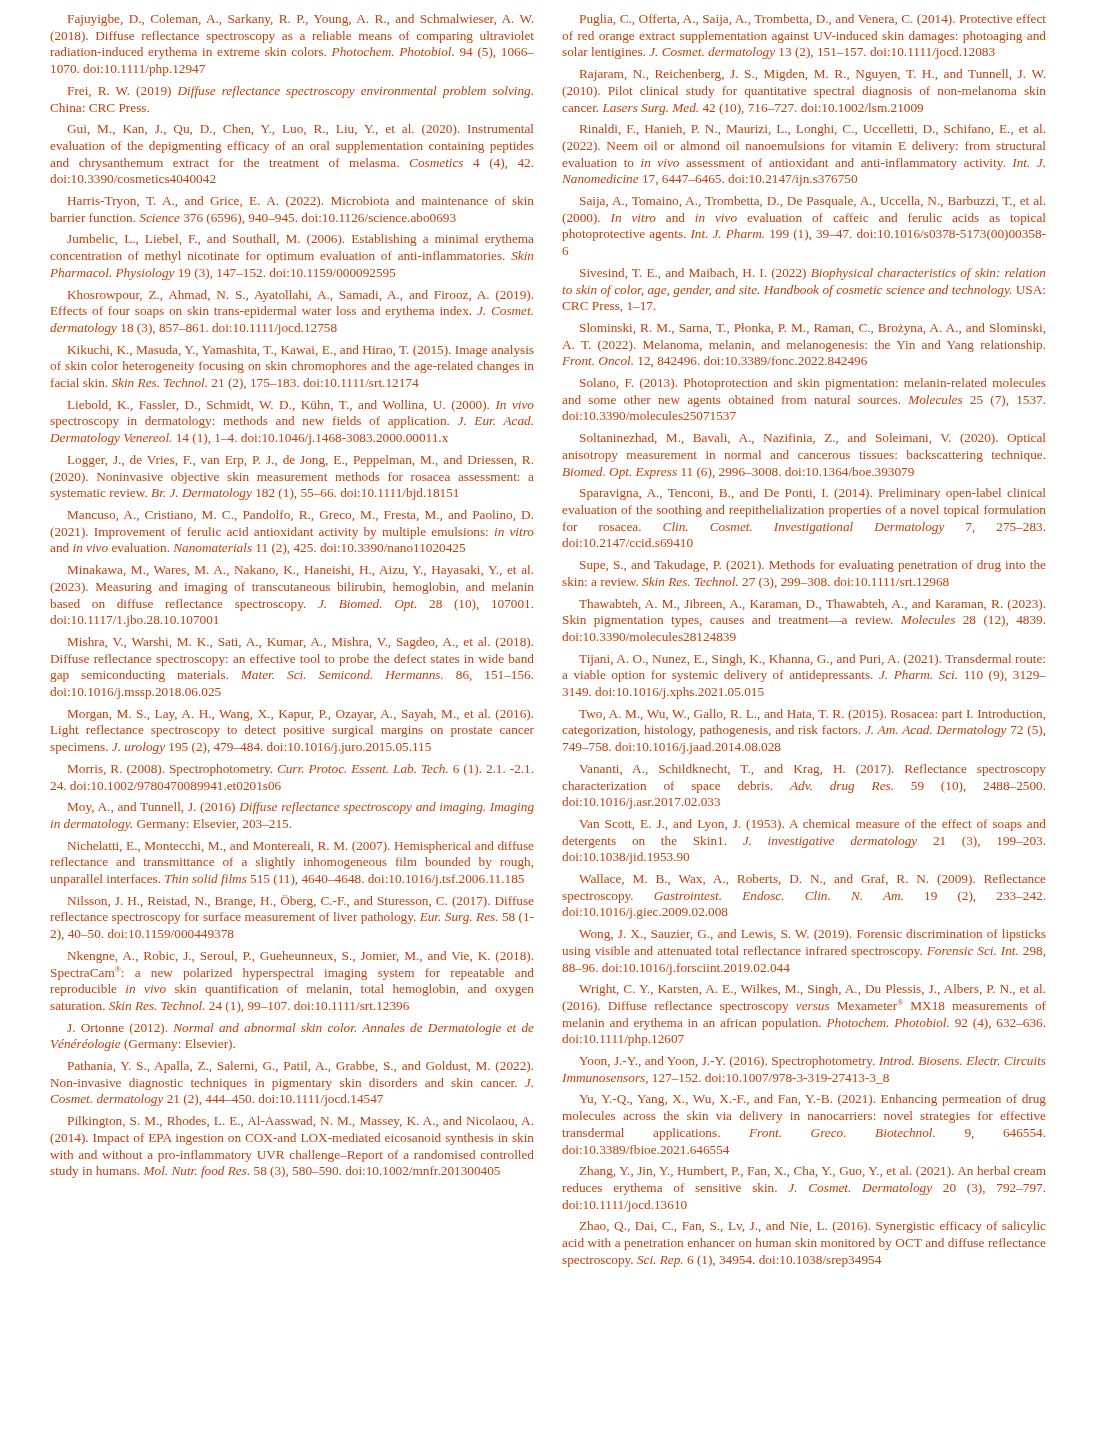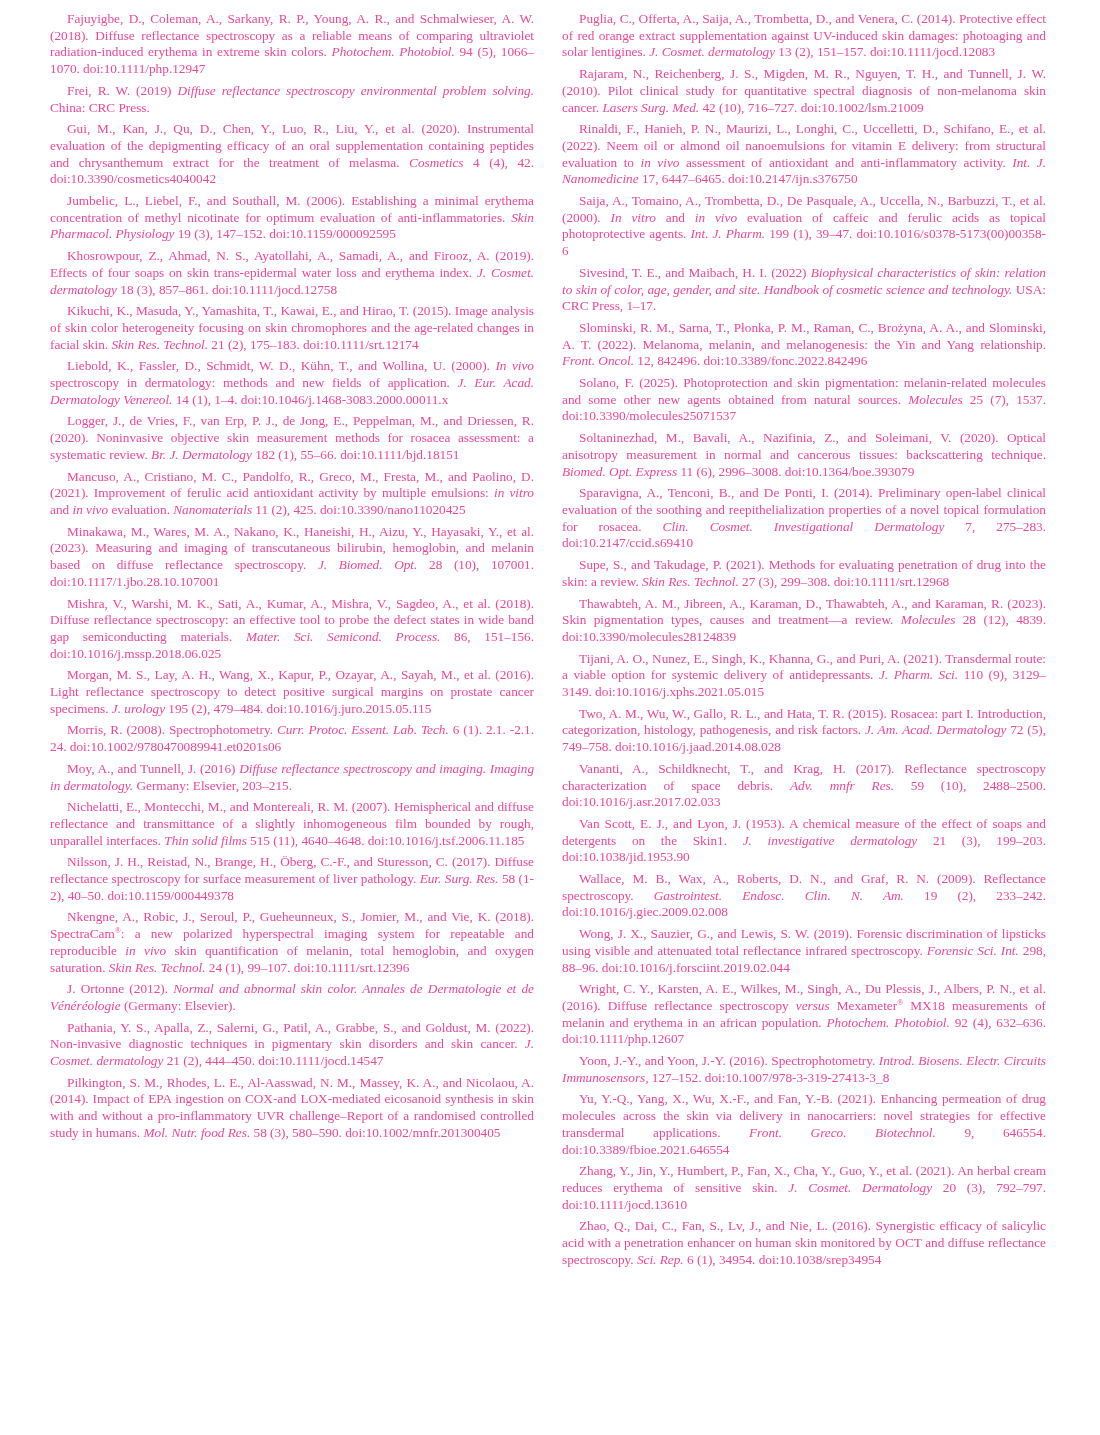--- a/index.html
+++ b/index.html
@@ -22,21 +22,21 @@
   }
   .column {
     flex: 1 1 0;
     min-width: 0;
   }
   p.ref {
     margin: 0 0 5px 0;
     font-family: "Liberation Serif", "DejaVu Serif", serif;
     font-size: 13.3px;
     line-height: 16.7px;
-    color: #ec4899;
+    color: #c2410c;
     text-align: justify;
     text-indent: 17px;
     letter-spacing: -0.02px;
   }
   p.ref .it {
     font-style: italic;
   }
   p.ref sup.sup {
     font-size: 8px;
     line-height: 0;
@@ -45,53 +45,54 @@
 </style>
 </head>
 <body>
 
 <div class="page" style="background: rgb(255, 255, 255); color: rgb(33, 29, 29);">
   <div class="columns">
     <div class="column">
         <p class="ref"><span>Fajuyigbe, D., Coleman, A., Sarkany, R. P., Young, A. R., and Schmalwieser, A. W. (2018). Diffuse reflectance spectroscopy as a reliable means of comparing ultraviolet radiation-induced erythema in extreme skin colors. </span><span class="it">Photochem. Photobiol.</span><span> 94 (5), 1066–1070. doi:10.1111/php.12947</span></p>
         <p class="ref"><span>Frei, R. W. (2019) </span><span class="it">Diffuse reflectance spectroscopy environmental problem solving.</span><span> China: CRC Press.</span></p>
         <p class="ref"><span>Gui, M., Kan, J., Qu, D., Chen, Y., Luo, R., Liu, Y., et al. (2020). Instrumental evaluation of the depigmenting efficacy of an oral supplementation containing peptides and chrysanthemum extract for the treatment of melasma. </span><span class="it">Cosmetics</span><span> 4 (4), 42. doi:10.3390/cosmetics4040042</span></p>
+        <p class="ref"><span>Harris-Tryon, T. A., and Grice, E. A. (2022). Microbiota and maintenance of skin barrier function. </span><span class="it">Science</span><span> 376 (6596), 940–945. doi:10.1126/science.abo0693</span></p>
         <p class="ref"><span>Jumbelic, L., Liebel, F., and Southall, M. (2006). Establishing a minimal erythema concentration of methyl nicotinate for optimum evaluation of anti-inflammatories. </span><span class="it">Skin Pharmacol. Physiology</span><span> 19 (3), 147–152. doi:10.1159/000092595</span></p>
         <p class="ref"><span>Khosrowpour, Z., Ahmad, N. S., Ayatollahi, A., Samadi, A., and Firooz, A. (2019). Effects of four soaps on skin trans-epidermal water loss and erythema index. </span><span class="it">J. Cosmet. dermatology</span><span> 18 (3), 857–861. doi:10.1111/jocd.12758</span></p>
         <p class="ref"><span>Kikuchi, K., Masuda, Y., Yamashita, T., Kawai, E., and Hirao, T. (2015). Image analysis of skin color heterogeneity focusing on skin chromophores and the age-related changes in facial skin. </span><span class="it">Skin Res. Technol.</span><span> 21 (2), 175–183. doi:10.1111/srt.12174</span></p>
         <p class="ref"><span>Liebold, K., Fassler, D., Schmidt, W. D., Kühn, T., and Wollina, U. (2000). </span><span class="it">In vivo</span><span> spectroscopy in dermatology: methods and new fields of application. </span><span class="it">J. Eur. Acad. Dermatology Venereol.</span><span> 14 (1), 1–4. doi:10.1046/j.1468-3083.2000.00011.x</span></p>
         <p class="ref"><span>Logger, J., de Vries, F., van Erp, P. J., de Jong, E., Peppelman, M., and Driessen, R. (2020). Noninvasive objective skin measurement methods for rosacea assessment: a systematic review. </span><span class="it">Br. J. Dermatology</span><span> 182 (1), 55–66. doi:10.1111/bjd.18151</span></p>
         <p class="ref"><span>Mancuso, A., Cristiano, M. C., Pandolfo, R., Greco, M., Fresta, M., and Paolino, D. (2021). Improvement of ferulic acid antioxidant activity by multiple emulsions: </span><span class="it">in vitro</span><span> and </span><span class="it">in vivo</span><span> evaluation. </span><span class="it">Nanomaterials</span><span> 11 (2), 425. doi:10.3390/nano11020425</span></p>
         <p class="ref"><span>Minakawa, M., Wares, M. A., Nakano, K., Haneishi, H., Aizu, Y., Hayasaki, Y., et al. (2023). Measuring and imaging of transcutaneous bilirubin, hemoglobin, and melanin based on diffuse reflectance spectroscopy. </span><span class="it">J. Biomed. Opt.</span><span> 28 (10), 107001. doi:10.1117/1.jbo.28.10.107001</span></p>
-        <p class="ref"><span>Mishra, V., Warshi, M. K., Sati, A., Kumar, A., Mishra, V., Sagdeo, A., et al. (2018). Diffuse reflectance spectroscopy: an effective tool to probe the defect states in wide band gap semiconducting materials. </span><span class="it">Mater. Sci. Semicond. Process.</span><span> 86, 151–156. doi:10.1016/j.mssp.2018.06.025</span></p>
+        <p class="ref"><span>Mishra, V., Warshi, M. K., Sati, A., Kumar, A., Mishra, V., Sagdeo, A., et al. (2018). Diffuse reflectance spectroscopy: an effective tool to probe the defect states in wide band gap semiconducting materials. </span><span class="it">Mater. Sci. Semicond. Hermanns.</span><span> 86, 151–156. doi:10.1016/j.mssp.2018.06.025</span></p>
         <p class="ref"><span>Morgan, M. S., Lay, A. H., Wang, X., Kapur, P., Ozayar, A., Sayah, M., et al. (2016). Light reflectance spectroscopy to detect positive surgical margins on prostate cancer specimens. </span><span class="it">J. urology</span><span> 195 (2), 479–484. doi:10.1016/j.juro.2015.05.115</span></p>
         <p class="ref"><span>Morris, R. (2008). Spectrophotometry. </span><span class="it">Curr. Protoc. Essent. Lab. Tech.</span><span> 6 (1). 2.1. -2.1. 24. doi:10.1002/9780470089941.et0201s06</span></p>
         <p class="ref"><span>Moy, A., and Tunnell, J. (2016) </span><span class="it">Diffuse reflectance spectroscopy and imaging. Imaging in dermatology.</span><span> Germany: Elsevier, 203–215.</span></p>
         <p class="ref"><span>Nichelatti, E., Montecchi, M., and Montereali, R. M. (2007). Hemispherical and diffuse reflectance and transmittance of a slightly inhomogeneous film bounded by rough, unparallel interfaces. </span><span class="it">Thin solid films</span><span> 515 (11), 4640–4648. doi:10.1016/j.tsf.2006.11.185</span></p>
         <p class="ref"><span>Nilsson, J. H., Reistad, N., Brange, H., Öberg, C.-F., and Sturesson, C. (2017). Diffuse reflectance spectroscopy for surface measurement of liver pathology. </span><span class="it">Eur. Surg. Res.</span><span> 58 (1-2), 40–50. doi:10.1159/000449378</span></p>
         <p class="ref"><span>Nkengne, A., Robic, J., Seroul, P., Gueheunneux, S., Jomier, M., and Vie, K. (2018). SpectraCam</span><sup class="sup">®</sup><span>: a new polarized hyperspectral imaging system for repeatable and reproducible </span><span class="it">in vivo</span><span> skin quantification of melanin, total hemoglobin, and oxygen saturation. </span><span class="it">Skin Res. Technol.</span><span> 24 (1), 99–107. doi:10.1111/srt.12396</span></p>
         <p class="ref"><span>J. Ortonne (2012). </span><span class="it">Normal and abnormal skin color. Annales de Dermatologie et de Vénéréologie</span><span> (Germany: Elsevier).</span></p>
         <p class="ref"><span>Pathania, Y. S., Apalla, Z., Salerni, G., Patil, A., Grabbe, S., and Goldust, M. (2022). Non-invasive diagnostic techniques in pigmentary skin disorders and skin cancer. </span><span class="it">J. Cosmet. dermatology</span><span> 21 (2), 444–450. doi:10.1111/jocd.14547</span></p>
         <p class="ref"><span>Pilkington, S. M., Rhodes, L. E., Al-Aasswad, N. M., Massey, K. A., and Nicolaou, A. (2014). Impact of EPA ingestion on COX-and LOX-mediated eicosanoid synthesis in skin with and without a pro-inflammatory UVR challenge–Report of a randomised controlled study in humans. </span><span class="it">Mol. Nutr. food Res.</span><span> 58 (3), 580–590. doi:10.1002/mnfr.201300405</span></p>
       </div>
     <div class="column">
         <p class="ref"><span>Puglia, C., Offerta, A., Saija, A., Trombetta, D., and Venera, C. (2014). Protective effect of red orange extract supplementation against UV-induced skin damages: photoaging and solar lentigines. </span><span class="it">J. Cosmet. dermatology</span><span> 13 (2), 151–157. doi:10.1111/jocd.12083</span></p>
         <p class="ref"><span>Rajaram, N., Reichenberg, J. S., Migden, M. R., Nguyen, T. H., and Tunnell, J. W. (2010). Pilot clinical study for quantitative spectral diagnosis of non-melanoma skin cancer. </span><span class="it">Lasers Surg. Med.</span><span> 42 (10), 716–727. doi:10.1002/lsm.21009</span></p>
         <p class="ref"><span>Rinaldi, F., Hanieh, P. N., Maurizi, L., Longhi, C., Uccelletti, D., Schifano, E., et al. (2022). Neem oil or almond oil nanoemulsions for vitamin E delivery: from structural evaluation to </span><span class="it">in vivo</span><span> assessment of antioxidant and anti-inflammatory activity. </span><span class="it">Int. J. Nanomedicine</span><span> 17, 6447–6465. doi:10.2147/ijn.s376750</span></p>
         <p class="ref"><span>Saija, A., Tomaino, A., Trombetta, D., De Pasquale, A., Uccella, N., Barbuzzi, T., et al. (2000). </span><span class="it">In vitro</span><span> and </span><span class="it">in vivo</span><span> evaluation of caffeic and ferulic acids as topical photoprotective agents. </span><span class="it">Int. J. Pharm.</span><span> 199 (1), 39–47. doi:10.1016/s0378-5173(00)00358-6</span></p>
         <p class="ref"><span>Sivesind, T. E., and Maibach, H. I. (2022) </span><span class="it">Biophysical characteristics of skin: relation to skin of color, age, gender, and site. Handbook of cosmetic science and technology.</span><span> USA: CRC Press, 1–17.</span></p>
         <p class="ref"><span>Slominski, R. M., Sarna, T., Płonka, P. M., Raman, C., Brożyna, A. A., and Slominski, A. T. (2022). Melanoma, melanin, and melanogenesis: the Yin and Yang relationship. </span><span class="it">Front. Oncol.</span><span> 12, 842496. doi:10.3389/fonc.2022.842496</span></p>
-        <p class="ref"><span>Solano, F. (2025). Photoprotection and skin pigmentation: melanin-related molecules and some other new agents obtained from natural sources. </span><span class="it">Molecules</span><span> 25 (7), 1537. doi:10.3390/molecules25071537</span></p>
+        <p class="ref"><span>Solano, F. (2013). Photoprotection and skin pigmentation: melanin-related molecules and some other new agents obtained from natural sources. </span><span class="it">Molecules</span><span> 25 (7), 1537. doi:10.3390/molecules25071537</span></p>
         <p class="ref"><span>Soltaninezhad, M., Bavali, A., Nazifinia, Z., and Soleimani, V. (2020). Optical anisotropy measurement in normal and cancerous tissues: backscattering technique. </span><span class="it">Biomed. Opt. Express</span><span> 11 (6), 2996–3008. doi:10.1364/boe.393079</span></p>
         <p class="ref"><span>Sparavigna, A., Tenconi, B., and De Ponti, I. (2014). Preliminary open-label clinical evaluation of the soothing and reepithelialization properties of a novel topical formulation for rosacea. </span><span class="it">Clin. Cosmet. Investigational Dermatology</span><span> 7, 275–283. doi:10.2147/ccid.s69410</span></p>
         <p class="ref"><span>Supe, S., and Takudage, P. (2021). Methods for evaluating penetration of drug into the skin: a review. </span><span class="it">Skin Res. Technol.</span><span> 27 (3), 299–308. doi:10.1111/srt.12968</span></p>
         <p class="ref"><span>Thawabteh, A. M., Jibreen, A., Karaman, D., Thawabteh, A., and Karaman, R. (2023). Skin pigmentation types, causes and treatment—a review. </span><span class="it">Molecules</span><span> 28 (12), 4839. doi:10.3390/molecules28124839</span></p>
         <p class="ref"><span>Tijani, A. O., Nunez, E., Singh, K., Khanna, G., and Puri, A. (2021). Transdermal route: a viable option for systemic delivery of antidepressants. </span><span class="it">J. Pharm. Sci.</span><span> 110 (9), 3129–3149. doi:10.1016/j.xphs.2021.05.015</span></p>
         <p class="ref"><span>Two, A. M., Wu, W., Gallo, R. L., and Hata, T. R. (2015). Rosacea: part I. Introduction, categorization, histology, pathogenesis, and risk factors. </span><span class="it">J. Am. Acad. Dermatology</span><span> 72 (5), 749–758. doi:10.1016/j.jaad.2014.08.028</span></p>
-        <p class="ref"><span>Vananti, A., Schildknecht, T., and Krag, H. (2017). Reflectance spectroscopy characterization of space debris. </span><span class="it">Adv. mnfr Res.</span><span> 59 (10), 2488–2500. doi:10.1016/j.asr.2017.02.033</span></p>
+        <p class="ref"><span>Vananti, A., Schildknecht, T., and Krag, H. (2017). Reflectance spectroscopy characterization of space debris. </span><span class="it">Adv. drug Res.</span><span> 59 (10), 2488–2500. doi:10.1016/j.asr.2017.02.033</span></p>
         <p class="ref"><span>Van Scott, E. J., and Lyon, J. (1953). A chemical measure of the effect of soaps and detergents on the Skin1. </span><span class="it">J. investigative dermatology</span><span> 21 (3), 199–203. doi:10.1038/jid.1953.90</span></p>
         <p class="ref"><span>Wallace, M. B., Wax, A., Roberts, D. N., and Graf, R. N. (2009). Reflectance spectroscopy. </span><span class="it">Gastrointest. Endosc. Clin. N. Am.</span><span> 19 (2), 233–242. doi:10.1016/j.giec.2009.02.008</span></p>
         <p class="ref"><span>Wong, J. X., Sauzier, G., and Lewis, S. W. (2019). Forensic discrimination of lipsticks using visible and attenuated total reflectance infrared spectroscopy. </span><span class="it">Forensic Sci. Int.</span><span> 298, 88–96. doi:10.1016/j.forsciint.2019.02.044</span></p>
         <p class="ref"><span>Wright, C. Y., Karsten, A. E., Wilkes, M., Singh, A., Du Plessis, J., Albers, P. N., et al. (2016). Diffuse reflectance spectroscopy </span><span class="it">versus</span><span> Mexameter</span><sup class="sup">®</sup><span> MX18 measurements of melanin and erythema in an african population. </span><span class="it">Photochem. Photobiol.</span><span> 92 (4), 632–636. doi:10.1111/php.12607</span></p>
         <p class="ref"><span>Yoon, J.-Y., and Yoon, J.-Y. (2016). Spectrophotometry. </span><span class="it">Introd. Biosens. Electr. Circuits Immunosensors,</span><span> 127–152. doi:10.1007/978-3-319-27413-3_8</span></p>
         <p class="ref"><span>Yu, Y.-Q., Yang, X., Wu, X.-F., and Fan, Y.-B. (2021). Enhancing permeation of drug molecules across the skin via delivery in nanocarriers: novel strategies for effective transdermal applications. </span><span class="it">Front. Greco. Biotechnol.</span><span> 9, 646554. doi:10.3389/fbioe.2021.646554</span></p>
         <p class="ref"><span>Zhang, Y., Jin, Y., Humbert, P., Fan, X., Cha, Y., Guo, Y., et al. (2021). An herbal cream reduces erythema of sensitive skin. </span><span class="it">J. Cosmet. Dermatology</span><span> 20 (3), 792–797. doi:10.1111/jocd.13610</span></p>
         <p class="ref"><span>Zhao, Q., Dai, C., Fan, S., Lv, J., and Nie, L. (2016). Synergistic efficacy of salicylic acid with a penetration enhancer on human skin monitored by OCT and diffuse reflectance spectroscopy. </span><span class="it">Sci. Rep.</span><span> 6 (1), 34954. doi:10.1038/srep34954</span></p>
       </div>
   </div>

